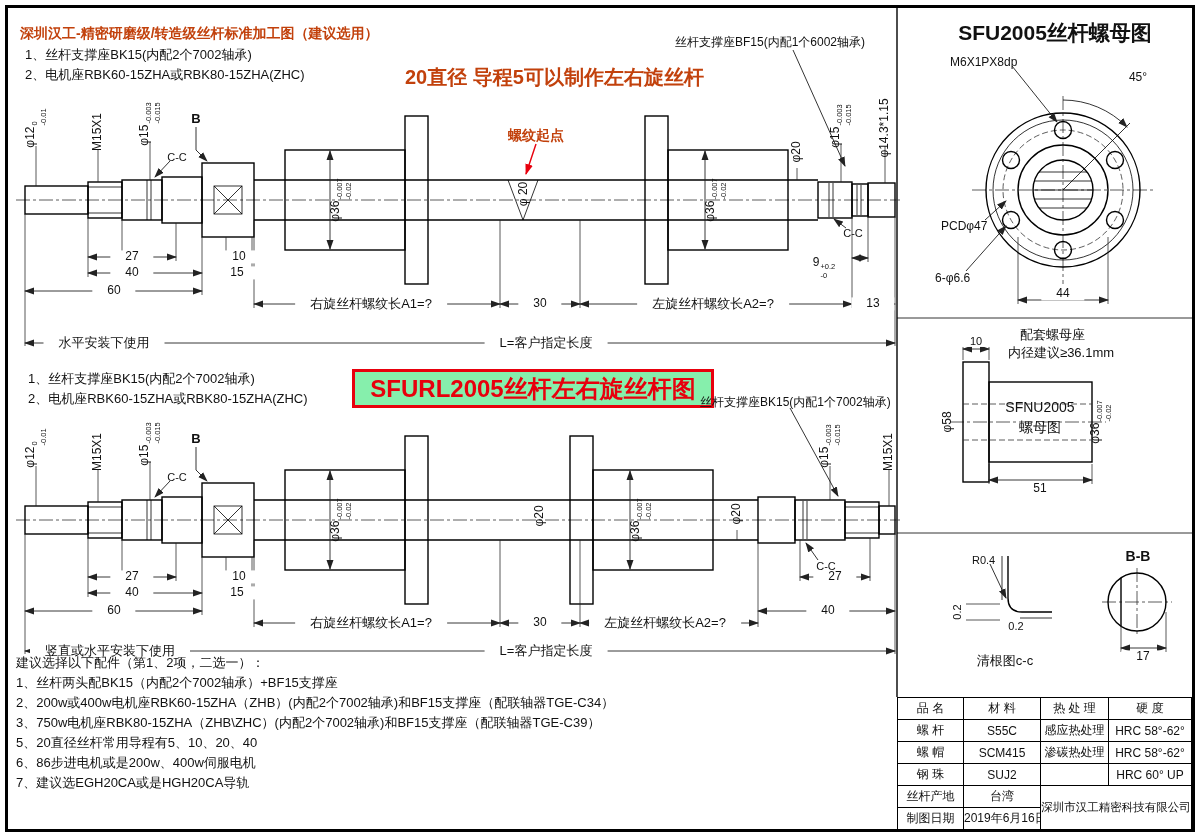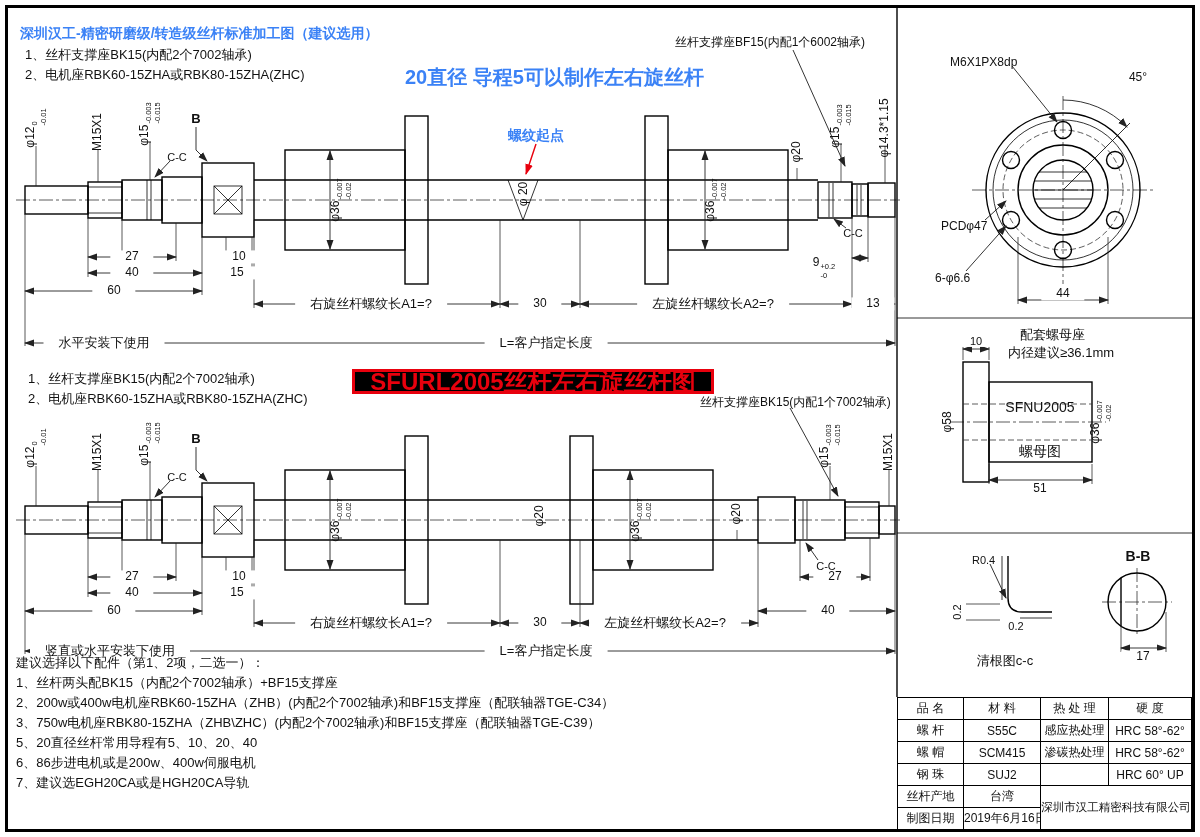--- a/index.html
+++ b/index.html
@@ -11,28 +11,28 @@
   svg .o{stroke:#000;stroke-width:1.4;fill:none}
   svg .th{stroke:#000;stroke-width:0.8;fill:none}
   svg .cl{stroke:#333;stroke-width:0.8;fill:none;stroke-dasharray:14 3 3 3}
   svg .dsh{stroke:#333;stroke-width:0.8;fill:none;stroke-dasharray:6 3}
   svg .ext{stroke:#222;stroke-width:0.75;fill:none}
   svg .dim{stroke:#222;stroke-width:0.9;fill:none}
   svg .redl{stroke:#e8000d;stroke-width:1.4;fill:none}
   .t{position:absolute;white-space:nowrap;font-size:12px;line-height:1.1}
   .c{transform:translate(-50%,-50%)}
   .v{transform:translate(-50%,-50%) rotate(-90deg)}
-  .red{color:#3b82f6}
+  .red{color:#c2410c}
   .bold{font-weight:bold}
   .bg{background:#fff;padding:0 15px}
   .fs11{font-size:11px}.fs13{font-size:13px}.fs14{font-size:14px}.fs16{font-size:20px}.fs21{font-size:21px}
   .tol{display:inline-flex;flex-direction:column;font-size:7.5px;line-height:1.15;vertical-align:-3px;margin-left:1px}
   .tol span{display:block}
-  #redbox{position:absolute;left:352px;top:369px;width:362px;height:25px;border:3px solid #e8000d;
-    display:flex;align-items:center;justify-content:center;font-size:24px;font-weight:bold;color:#e8000d;background:#000000}
+  #redbox{position:absolute;left:352px;top:369px;width:362px;height:39px;border:3px solid #e8000d;
+    display:flex;align-items:center;justify-content:center;font-size:24px;font-weight:bold;color:#e8000d;background:#86efac}
   #list{position:absolute;left:16px;top:653px;font-size:13px;line-height:20px}
   #wm{position:absolute;left:548px;top:648px;font-family:"DejaVu Serif","Liberation Serif",serif;
     font-size:55px;font-weight:bold;color:rgba(214,160,25,0.88);letter-spacing:8px;white-space:nowrap}
   #spec{position:absolute;left:897px;top:697px;width:295px;height:132px;border-collapse:collapse;table-layout:fixed}
   #spec td{border:1px solid #000;font-size:12px;text-align:center;height:22px;padding:0;overflow:hidden;white-space:nowrap}
   #spec td.company{font-size:11.5px}
 </style>
 </head>
 <body>
 
@@ -246,20 +246,21 @@
     <path class="o" d="M1008,598 Q1008,612 1022,612 L1052,612"></path>
     <line class="th" x1="1002" y1="556" x2="1002" y2="600"></line>
     <line class="th" x1="1020" y1="618" x2="1052" y2="618"></line>
     <line class="th" x1="990" y1="564" x2="1006" y2="598" marker-end="url(#ar)"></line>
     <line class="ext" x1="966" y1="604" x2="1000" y2="604"></line>
     <line class="ext" x1="966" y1="620" x2="1000" y2="620"></line>
   </g>
 </svg>
 
 <div class="t red bold fs14" style="left:20px;top:26px">深圳汉工-精密研磨级/转造级丝杆标准加工图（建议选用）</div>
+<div class="t c bold fs21" style="left:1055px;top:33px">SFU2005丝杆螺母图</div>
 
 <div class="t fs13" style="left:25px;top:48px">1、丝杆支撑座BK15(内配2个7002轴承)</div>
 <div class="t fs13" style="left:25px;top:68px">2、电机座RBK60-15ZHA或RBK80-15ZHA(ZHC)</div>
 <div class="t red bold fs16" style="left:405px;top:66px">20直径 导程5可以制作左右旋丝杆</div>
 <div class="t" style="left:675px;top:36px">丝杆支撑座BF15(内配1个6002轴承)</div>
 <div class="t c red bold fs14" style="left:536px;top:136px">螺纹起点</div>
 
 <div class="t c bold fs13" style="left:196px;top:119px">B</div>
 <div class="t c fs11" style="left:177px;top:157px">C-C</div>
 <div class="t v" style="left:36px;top:128px"><span>φ12</span><span class="tol">
@@ -355,21 +356,21 @@
 <div class="t" style="left:950px;top:56px">M6X1PX8dp</div>
 <div class="t c" style="left:1138px;top:78px">45°</div>
 <div class="t" style="left:941px;top:220px">PCDφ47</div>
 <div class="t" style="left:935px;top:272px">6-φ6.6</div>
 <div class="t c bg" style="left:1063px;top:294px">44</div>
 <div class="t c bg fs11" style="left:976px;top:341px">10</div>
 <div class="t fs13" style="left:1020px;top:328px">配套螺母座</div>
 <div class="t fs13" style="left:1008px;top:346px">内径建议≥36.1mm</div>
 <div class="t v" style="left:948px;top:422px">φ58</div>
 <div class="t c fs14" style="left:1040px;top:408px">SFNU2005</div>
-<div class="t c fs14" style="left:1040px;top:452px">螺母图</div>
+<div class="t c fs14" style="left:1040px;top:428px">螺母图</div>
 <div class="t v" style="left:1101px;top:422px"><span>φ36</span><span class="tol">
         <span>-0.007</span>
         <span>-0.02</span>
       </span></div>
 <div class="t c bg" style="left:1040px;top:489px">51</div>
 <div class="t c bold fs14" style="left:1138px;top:557px">B-B</div>
 <div class="t fs11" style="left:972px;top:554px">R0.4</div>
 <div class="t v fs11" style="left:957px;top:612px">0.2</div>
 <div class="t c fs11" style="left:1016px;top:626px">0.2</div>
 <div class="t c bg" style="left:1143px;top:657px">17</div>

